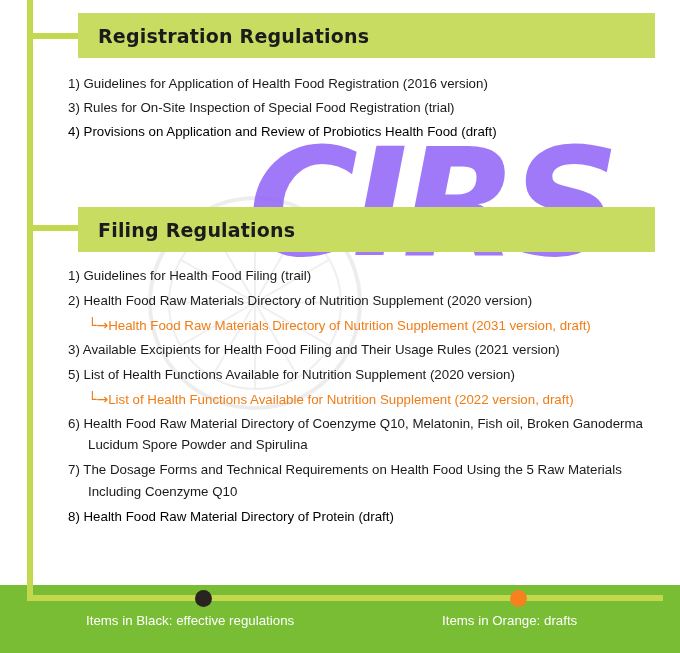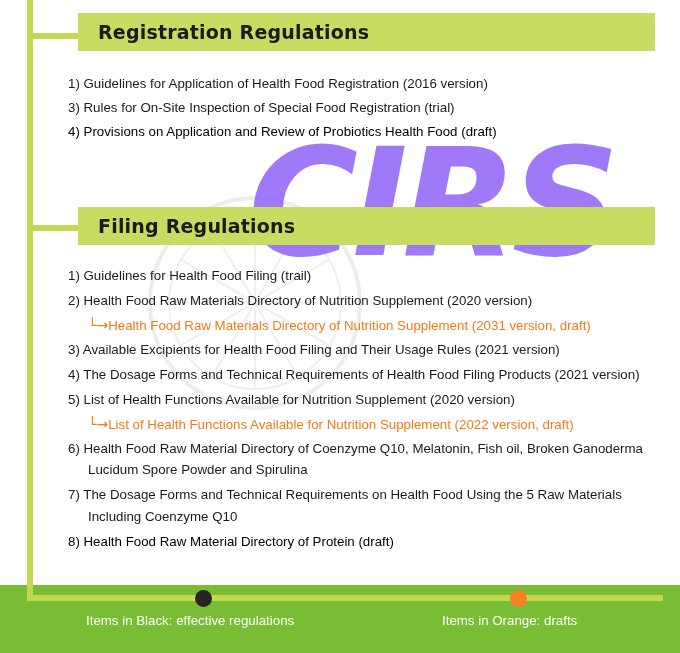--- a/index.html
+++ b/index.html
@@ -91,21 +91,21 @@
 
   
   .section {
     position: absolute;
     left: 78px;
     width: 577px;
     z-index: 3;
   }
   .section-header {
     background: #c9dc62;
-    height: 38px;
+    height: 45px;
     display: flex;
     align-items: center;
     padding-left: 20px;
     box-sizing: border-box;
   }
   .section-header .title {
     font-family: "DejaVu Sans", sans-serif;
     font-weight: 700;
     font-size: 19px;
     color: #1b1b1b;
@@ -230,21 +230,20 @@
   <div class="section" id="sec-filing">
     <div class="section-header">
       <span class="title">Filing Regulations</span>
     </div>
   </div>
   <div class="list-block" id="list-filing">
     <p class="item">1) Guidelines for Health Food Filing (trail)</p>
     <p class="item">2) Health Food Raw Materials Directory of Nutrition Supplement (2020 version)</p>
     <p class="sub-item"><span class="arrow">└→</span><span>Health Food Raw Materials Directory of Nutrition Supplement (2031 version, draft)</span></p>
     <p class="item">3) Available Excipients for Health Food Filing and Their Usage Rules (2021 version)</p>
-    <p class="item">4) The Dosage Forms and Technical Requirements of Health Food Filing Products (2021 version)</p>
     <p class="item">5) List of Health Functions Available for Nutrition Supplement (2020 version)</p>
     <p class="sub-item"><span class="arrow">└→</span><span>List of Health Functions Available for Nutrition Supplement (2022 version, draft)</span></p>
     <p class="item">6) Health Food Raw Material Directory of Coenzyme Q10, Melatonin, Fish oil, Broken Ganoderma Lucidum Spore Powder and Spirulina</p>
     <p class="item">7) The Dosage Forms and Technical Requirements on Health Food Using the 5 Raw Materials Including Coenzyme Q10</p>
     <p class="item draft">8) Health Food Raw Material Directory of Protein (draft)</p>
   </div>
 
   <div class="footer"></div>
   <div class="footer-rail"></div>
   <div class="legend-dot" id="legend-dot-black"></div>

